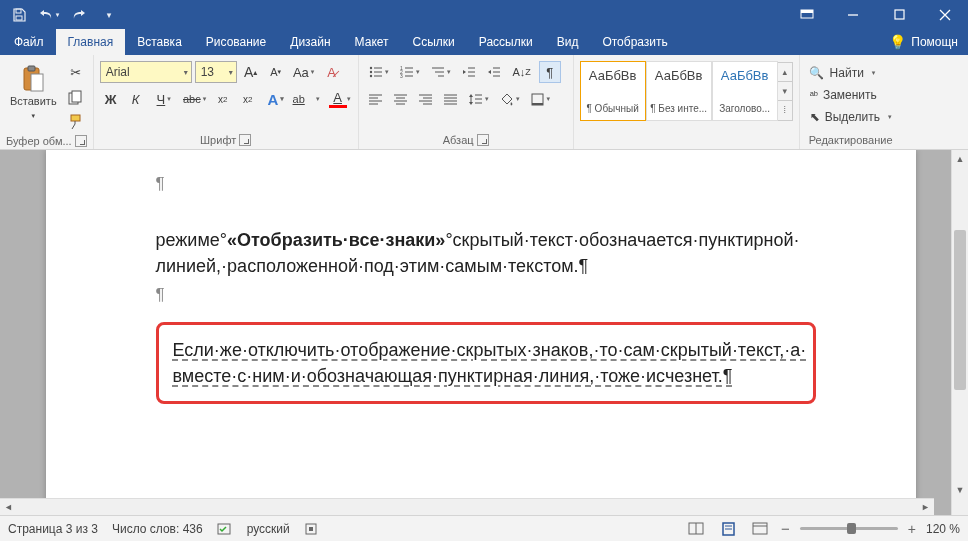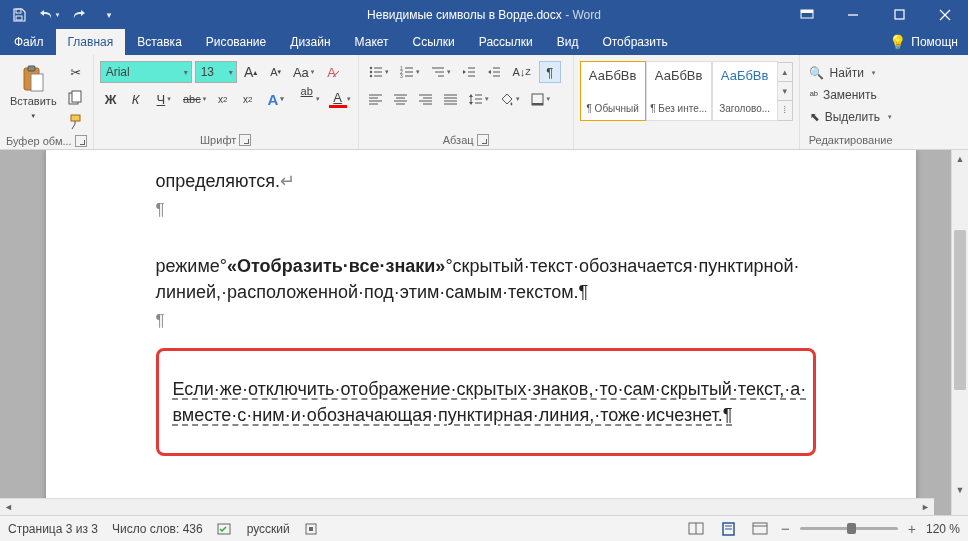--- a/index.html
+++ b/index.html
@@ -25,21 +25,21 @@
 .group { border-right:1px solid #E1E1E1; padding:3px 6px 1px 6px; display:flex; flex-direction:column; }
 .group .gbody { flex:1; display:flex; align-items:flex-start; gap:4px; }
 .group .glabel { height:16px; font-size:11px; color:#666; text-align:center; display:flex; align-items:center; justify-content:center; gap:3px; }
 .dialoglauncher { width:12px; height:12px; border:1px solid #999; position:relative; }
 .dialoglauncher::after { content:''; position:absolute; right:1px; bottom:1px; width:4px; height:4px; border-right:1px solid #666; border-bottom:1px solid #666; }
 
 .bigbtn { display:flex; flex-direction:column; align-items:center; justify-content:center; gap:3px; padding:2px 4px; min-width:40px; height:70px; }
 .bigbtn .bic { width:26px; height:26px; display:flex; align-items:center; justify-content:center; }
 .bigbtn .blbl { font-size:11px; text-align:center; line-height:1.1; }
 .fontrow { display:flex; gap:3px; align-items:center; }
-.combo { height:22px; border:1px solid #ABABAB; background:#5eead4; display:flex; align-items:center; padding:0 3px 0 5px; font-size:12px; gap:4px; }
+.combo { height:22px; border:1px solid #ABABAB; background:#fef9c3; display:flex; align-items:center; padding:0 3px 0 5px; font-size:12px; gap:4px; }
 .combo .cdn { font-size:8px; color:#666; }
 .sbtn { width:22px; height:22px; display:flex; align-items:center; justify-content:center; border:1px solid transparent; font-size:13px; color:#404040; }
 .sbtn.sbtw { width:28px; }
 .sbtn .dn { font-size:7px; color:#666; margin-left:2px; }
 .supsub { font-size:10px; }
 .colorbar { width:18px; height:3px; background:#FF0000; }
 .colorbarY { width:18px; height:3px; background:#FFFF00; }
 
 .styles { display:flex; align-items:center; gap:0; height:66px; }
 .styleitem { width:66px; height:60px; border:1px solid #ddd; background:#fff; display:flex; flex-direction:column; align-items:center; justify-content:center; padding:3px; }
@@ -56,21 +56,21 @@
 .editrow .dn { font-size:7px; color:#666; margin-left:3px; }
 
 
 .docwrap { position:absolute; top:150px; bottom:26px; left:0; right:0; background:#B2B2B2; display:flex; }
 .docscroll { flex:1; overflow:hidden; padding:0 20px 0 30px; position:relative; }
 .page { background:#fff; box-shadow:0 0 6px rgba(0,0,0,.25); margin:0 auto; width:870px; min-height:100%; padding:18px 100px 30px 110px; font-family: 'Arial', sans-serif; }
 .docline { font-size:18px; color:#222; line-height:1.45; }
 .heading { font-family: 'Cambria', 'Georgia', serif; font-size:25px; color:#333; margin:4px 0 8px; }
 .pilcrow { color:#888; font-size:17px; }
 .para-mark { display:block; margin:4px 0; }
-.redbox { border:3px solid #E53935; border-radius:8px; padding:25px 14px; margin-top:14px; }
+.redbox { border:3px solid #E53935; border-radius:8px; padding:12px 14px; margin-top:14px; }
 .dotted { text-decoration: underline dashed #888; text-underline-offset: 4px; }
 
 .vscroll { width:17px; background:#F0F0F0; border-left:1px solid #ddd; position:relative; }
 .vscroll .arrow { height:17px; display:flex; align-items:center; justify-content:center; font-size:9px; color:#666; }
 .vscroll .thumb { position:absolute; left:2px; right:2px; top:80px; height:160px; background:#C2C2C2; border-radius:2px; }
 .hscroll { position:absolute; left:0; right:17px; bottom:0; height:17px; background:#F0F0F0; border-top:1px solid #ddd; display:flex; align-items:center; }
 .hscroll .harrow { width:17px; display:flex; justify-content:center; color:#666; font-size:9px; }
 .hscroll .htrack { flex:1; position:relative; }
 .hscroll .hthumb { position:absolute; left:2px; width:85%; top:2px; bottom:2px; background:#C2C2C2; border-radius:2px; }
 
@@ -101,25 +101,20 @@
           <path d="M5 2L1 5l4 3V6c4 0 7 1 7 5 1-6-3-7-7-7z" fill="#fff"></path>
         </svg>
         <span style="font-size:7px;margin-left:1px;">▾</span>
       </div>
     <div class="qbtn">
         <svg width="14" height="14" viewBox="0 0 14 14">
           <path d="M9 2l4 3-4 3V6C5 6 2 7 2 11 1 5 5 4 9 4z" fill="#fff"></path>
         </svg>
       </div>
     <div class="qbtn" style="font-size:9px;">▾</div>
-  </div>
-  <div class="title-center">
-    <span>Невидимые символы в Ворде.docx</span>
-    <span class="dim"> - </span>
-    <span class="dim">Word</span>
   </div>
   <div class="winbtns">
     <div class="wb">
         <svg width="14" height="12">
           <rect x="1" y="1" width="12" height="8" fill="none" stroke="#fff"></rect>
           <rect x="1" y="1" width="12" height="3" fill="#fff"></rect>
         </svg>
       </div>
     <div class="wb">
         <svg width="12" height="12">
@@ -223,21 +218,21 @@
           </div>
         <div class="sbtn">
             <span class="supsub">x</span>
             <sub style="font-size:8px;">2</sub>
           </div>
         <div class="sbtn">
             <span class="supsub">x</span>
             <sup style="font-size:8px;">2</sup>
           </div>
         <div class="sbtn sbtw" style="color:#3A7BD5;font-weight:bold;font-size:15px;">A<span class="dn">▾</span></div>
-        <div class="sbtn sbtw" style="flex-direction:column;gap:16px;text-decoration:underline;">
+        <div class="sbtn sbtw" style="gap:16px;text-decoration:underline;">
             <span style="font-size:11px;">ab</span>
             <div class="colorbarY"></div>
             <span class="dn" style="position:absolute;margin-left:22px;">▾</span>
           </div>
         <div class="sbtn sbtw" style="flex-direction:column;gap:0;">
             <span style="font-size:13px;text-decoration:underline;">A</span>
             <div class="colorbar"></div>
             <span class="dn" style="position:absolute;margin-left:22px;">▾</span>
           </div>
       </div>
@@ -410,21 +405,20 @@
     </div>
     <div class="glabel">
         <span>Редактирование</span>
       </div>
   </div>
 </div>
 
 <div class="docwrap">
   <div class="docscroll">
     <div class="page">
-      <div class="docline"><span>определяются.</span><span style="color:#888;">↵</span></div>
       <div class="docline pilcrow para-mark">¶</div>
       <div class="docline">
         <br>
         <span>режиме°</span><b>«Отобразить·все·знаки»</b><span>°скрытый·текст·обозначается·пунктирной·</span><br>
         <span>линией,·расположенной·под·этим·самым·текстом.¶</span>
       </div>
       <div class="docline pilcrow para-mark">¶</div>
       <div class="redbox">
         <div class="docline">
           <span class="dotted">Если·же·отключить·отображение·скрытых·знаков,·то·сам·скрытый·текст,·а·</span><br>

